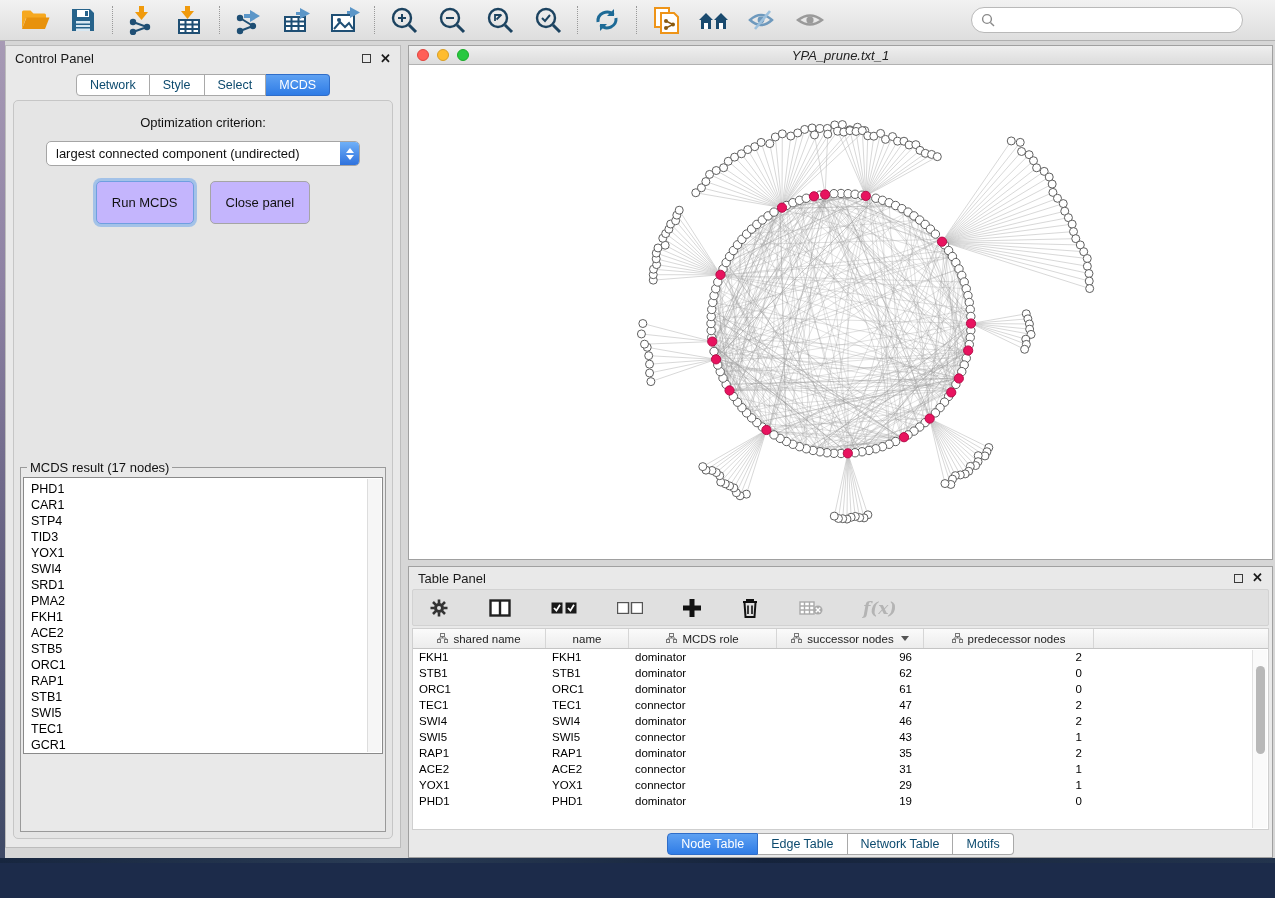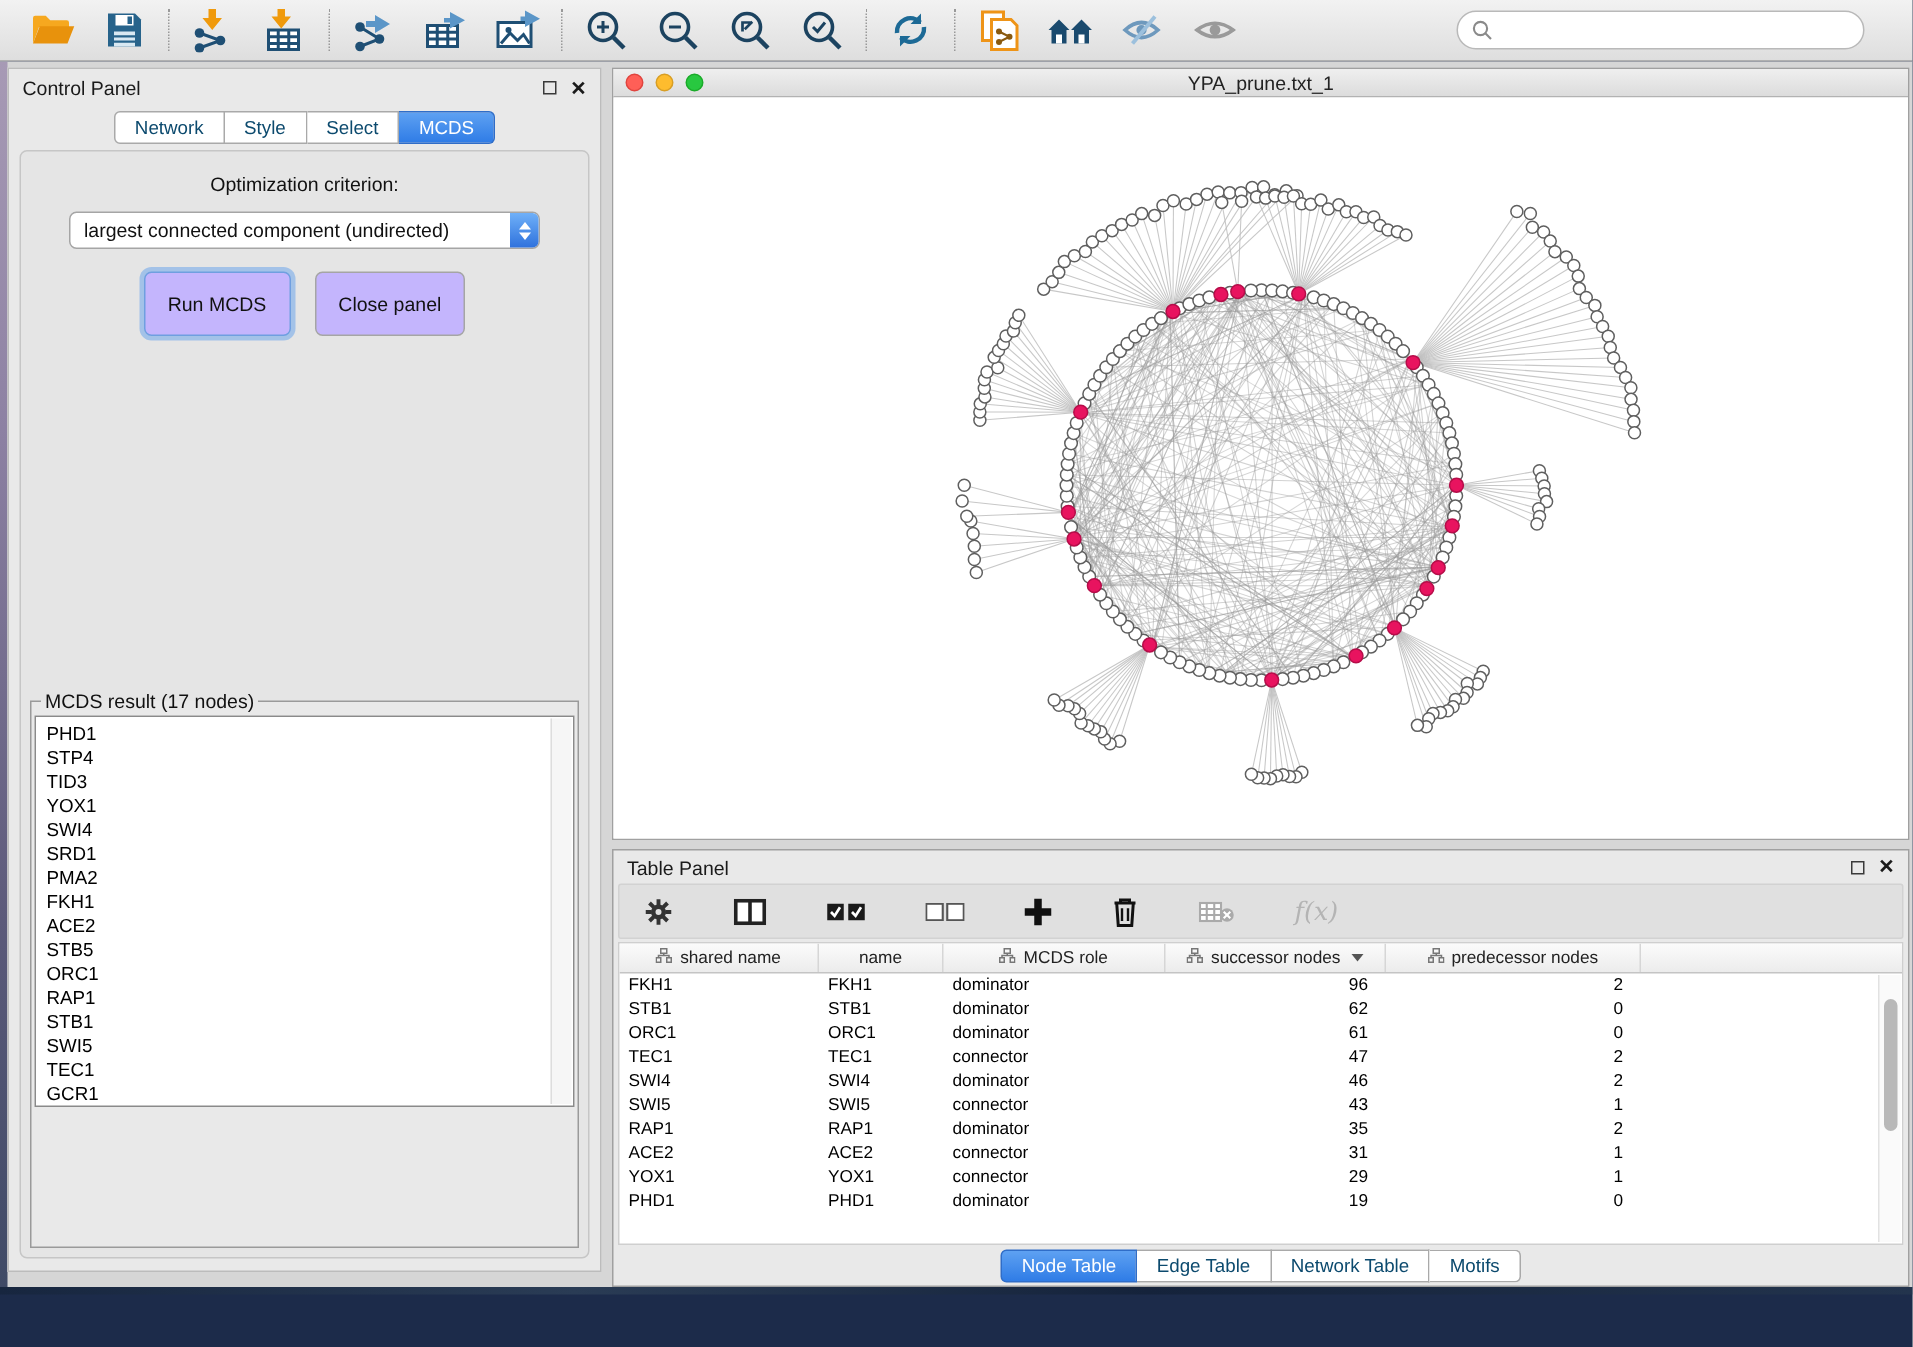--- a/index.html
+++ b/index.html
@@ -55,37 +55,37 @@
   .result-list { flex:1; background:#fff; border:1px solid #8a8a8a; position:relative; overflow:hidden;
                  padding:3px 0 0 7px; }
   .result-item { font-size:12.5px; line-height:16px; color:#000; }
   .result-scroll { position:absolute; top:1px; right:1px; bottom:1px; width:14px; background:#f6f6f6;
                    border-left:1px solid #ddd; }
 
   
   .right-col { flex:1; display:flex; flex-direction:column; margin:0 2px 0 7px; }
 
   .network-window { margin-top:4px; height:515px; background:#fff; border:1px solid #a0a0a0;
-                    display:flex; flex-direction:column; }
+                    display:flex; flex-direction:column;font-style:italic; }
   .nw-titlebar { height:19px; flex:0 0 auto; background:linear-gradient(#efefef,#dcdcdc); border-bottom:1px solid #b2b2b2;
                  position:relative; display:flex; align-items:center; padding:0 8px; }
   .traffic { display:flex; gap:8px; }
   .tl { width:12px; height:12px; border-radius:50%; }
   .tl.red { background:#ff5f57; border:1px solid #e0443e; }
   .tl.yellow { background:#febc2e; border:1px solid #d89e24; }
   .tl.green { background:#28c840; border:1px solid #1aab29; }
   .nw-title { position:absolute; left:0; right:0; text-align:center; font-size:13px; color:#222; }
   .nw-canvas { flex:1; position:relative; overflow:hidden; background:#fff; }
   .nw-canvas svg { position:absolute; inset:0; }
 
   .table-panel { margin-top:6px; flex:1; background:#e9e9e9; border:1px solid #a0a0a0;
                  display:flex; flex-direction:column; overflow:hidden; }
   .tp-header { height:22px; display:flex; align-items:center; padding:0 9px; font-size:13px; color:#1a1a1a; }
   .tp-toolbar { height:37px; margin:0 3px; background:#e0e0e0; border:1px solid #d2d2d2; border-radius:2px;
-                display:flex; align-items:center; gap:40px; padding:0 16px; flex:0 0 auto; }
+                display:flex; align-items:center; gap:40px; padding:0 16px; flex:0 0 auto;font-weight:bold; }
   .tp-ticon { display:flex; align-items:center; justify-content:center; }
   .fx-label { font-family:"DejaVu Serif", serif; font-style:italic; font-size:17px; color:#b4b4b4; }
   .tp-table { flex:1; margin:2px 3px 0; background:#fff; border:1px solid #cfcfcf; position:relative; overflow:hidden; }
   .thead { display:grid; grid-template-columns:133px 83px 148px 147px 170px 1fr; height:20px;
            background:linear-gradient(#fbfbfb,#ececec); border-bottom:1px solid #c4c4c4;text-align:right; }
   .th { display:flex; align-items:center; justify-content:center; gap:5px; font-size:11.5px; color:#222;
         border-right:1px solid #d6d6d6; overflow:hidden; white-space:nowrap; }
   .th:last-child { border-right:none; }
   .sort-arrow { width:0; height:0; border-left:4px solid transparent; border-right:4px solid transparent;
                 border-top:5px solid #555; margin-left:2px; }
@@ -295,20 +295,21 @@
         </div>
         <div class="btn-row">
           <button class="btn focused">Run MCDS</button>
           <button class="btn">Close panel</button>
         </div>
         <div class="cp-spacer"></div>
         <fieldset class="result-fieldset">
           <legend>MCDS result (17 nodes)</legend>
           <div class="result-list">
             <div class="result-item">PHD1</div>
+              <div class="result-item">CAR1</div>
               <div class="result-item">STP4</div>
               <div class="result-item">TID3</div>
               <div class="result-item">YOX1</div>
               <div class="result-item">SWI4</div>
               <div class="result-item">SRD1</div>
               <div class="result-item">PMA2</div>
               <div class="result-item">FKH1</div>
               <div class="result-item">ACE2</div>
               <div class="result-item">STB5</div>
               <div class="result-item">ORC1</div>

